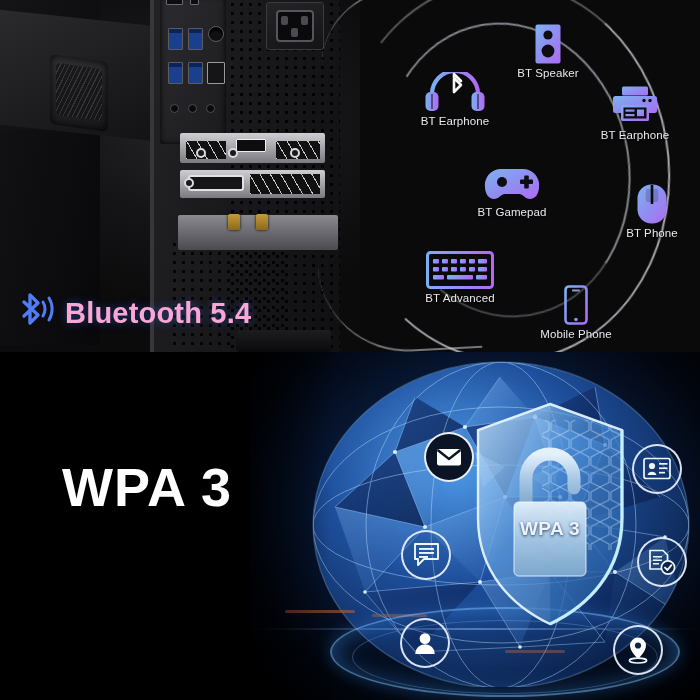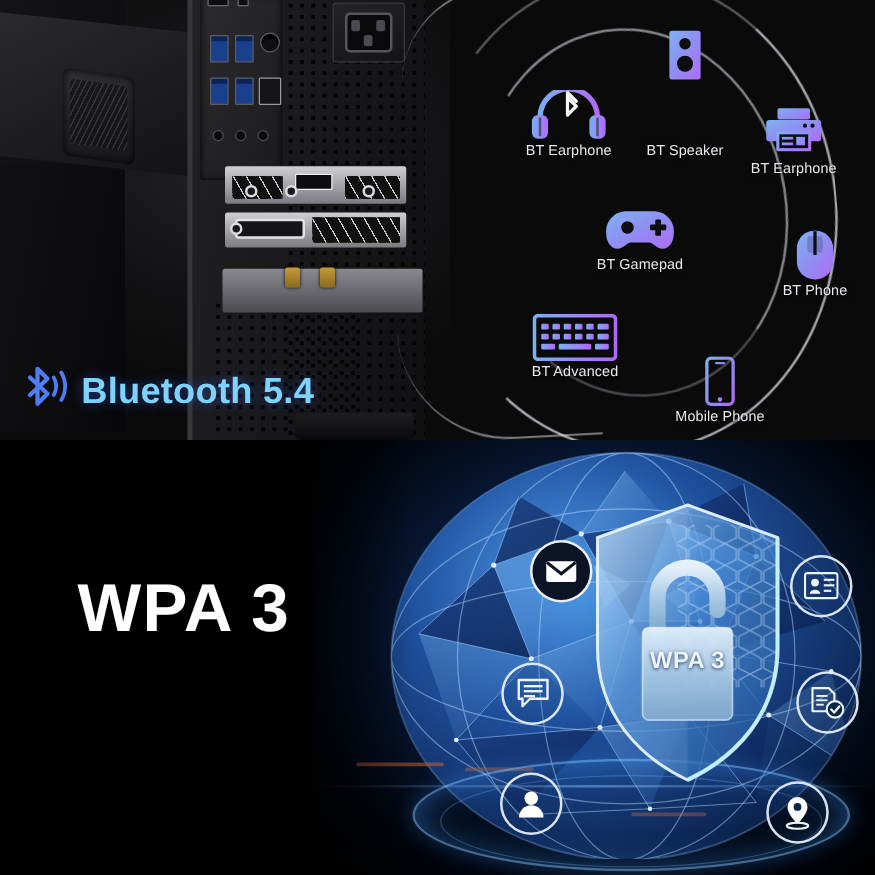--- a/index.html
+++ b/index.html
@@ -108,21 +108,21 @@
 
   
   .node { position:absolute; display:flex; flex-direction:column; align-items:center;
           width:110px; margin-left:-55px; }
   .node .lbl { margin-top:3px; font-size:11.5px; color:#e9eaee; letter-spacing:.1px;
                white-space:nowrap; text-shadow:0 1px 2px #000; }
   .gico { display:block; }
 
   
   .bt-mark { position:absolute; left:12px; bottom:16px; display:flex; align-items:center; gap:7px; }
-  .bt-mark .bt-text { font-size:29px; font-weight:700; color:#7dd3fc; letter-spacing:.2px;
+  .bt-mark .bt-text { font-size:29px; font-weight:700; color:#f9a8d4; letter-spacing:.2px;
                       text-shadow:0 0 10px rgba(60,110,255,.45); }
 
   
   .panel-bot { position:absolute; left:0; top:352px; width:700px; height:348px;
                background:#000; overflow:hidden; }
   .bot-glow { position:absolute; left:250px; top:-40px; width:520px; height:430px;
               background:radial-gradient(ellipse at 45% 45%, rgba(40,110,210,.55) 0%,
                          rgba(18,58,130,.42) 38%, rgba(6,20,52,.25) 62%, rgba(0,0,0,0) 78%); }
   .bot-fade { position:absolute; left:0; top:0; width:330px; height:348px;
               background:linear-gradient(90deg,#000 0%,#000 42%,rgba(0,0,0,.82) 68%,rgba(0,0,0,0) 100%);
@@ -231,21 +231,21 @@
           <stop offset="50%" stop-color="#8f8ef2"></stop>
           <stop offset="100%" stop-color="#b06bf5"></stop>
         </linearGradient>
         <linearGradient id="gdev2" x1="0" y1="0" x2="1" y2="0">
           <stop offset="0%" stop-color="#79b0f2"></stop>
           <stop offset="100%" stop-color="#b268f7"></stop>
         </linearGradient>
       </defs>
     </svg>
 
-    <div class="node" style="left:548px; top:24px;gap:48px;">
+    <div class="node" style="left:548px; top:24px;">
       <svg class="gico" width="26" height="40" viewBox="0 0 26 40">
         <rect x="0.5" y="0.5" width="25" height="39" rx="2" fill="url(#gdev)"></rect>
         <circle cx="13" cy="11" r="4.6" fill="#0d0d12"></circle>
         <circle cx="13" cy="27" r="6.4" fill="#0d0d12"></circle>
       </svg>
       <span class="lbl">BT Speaker</span>
     </div>
 
     <div class="node" style="left:455px; top:72px;">
       <svg class="gico" width="64" height="40" viewBox="0 0 64 40">

